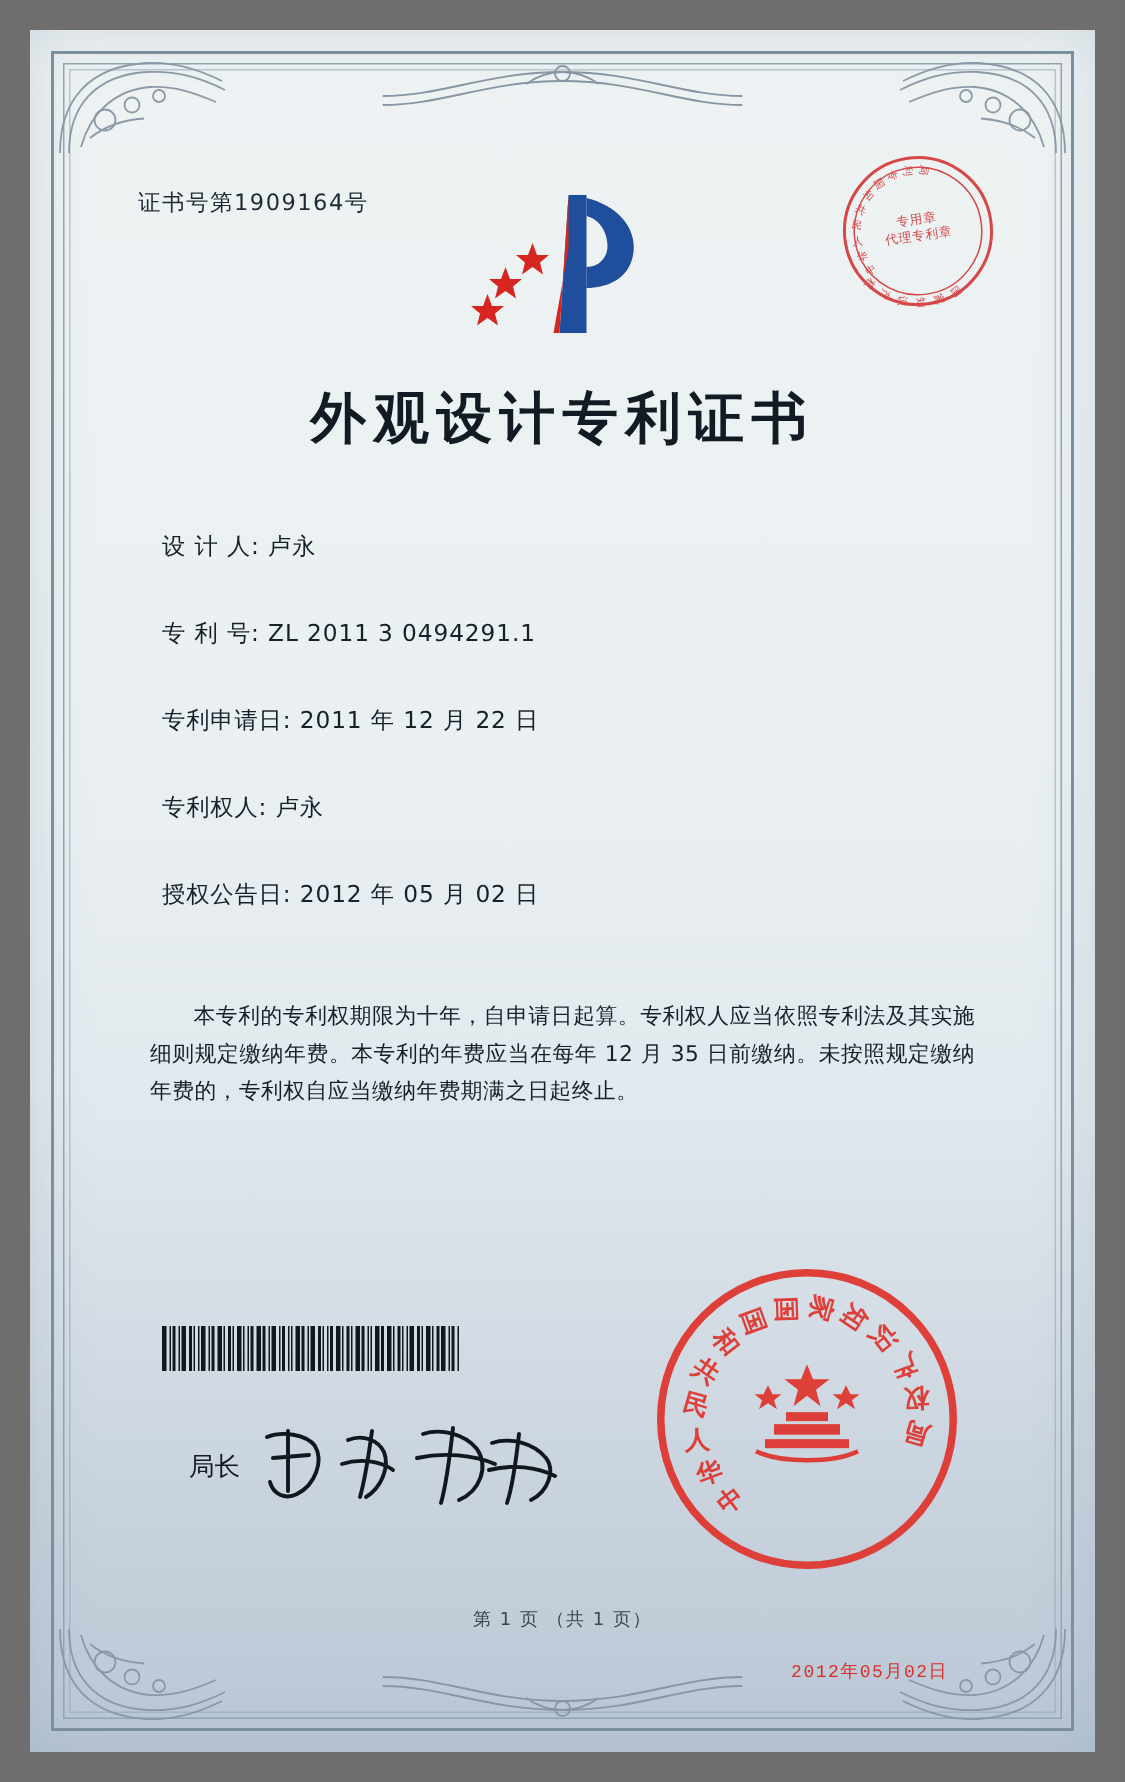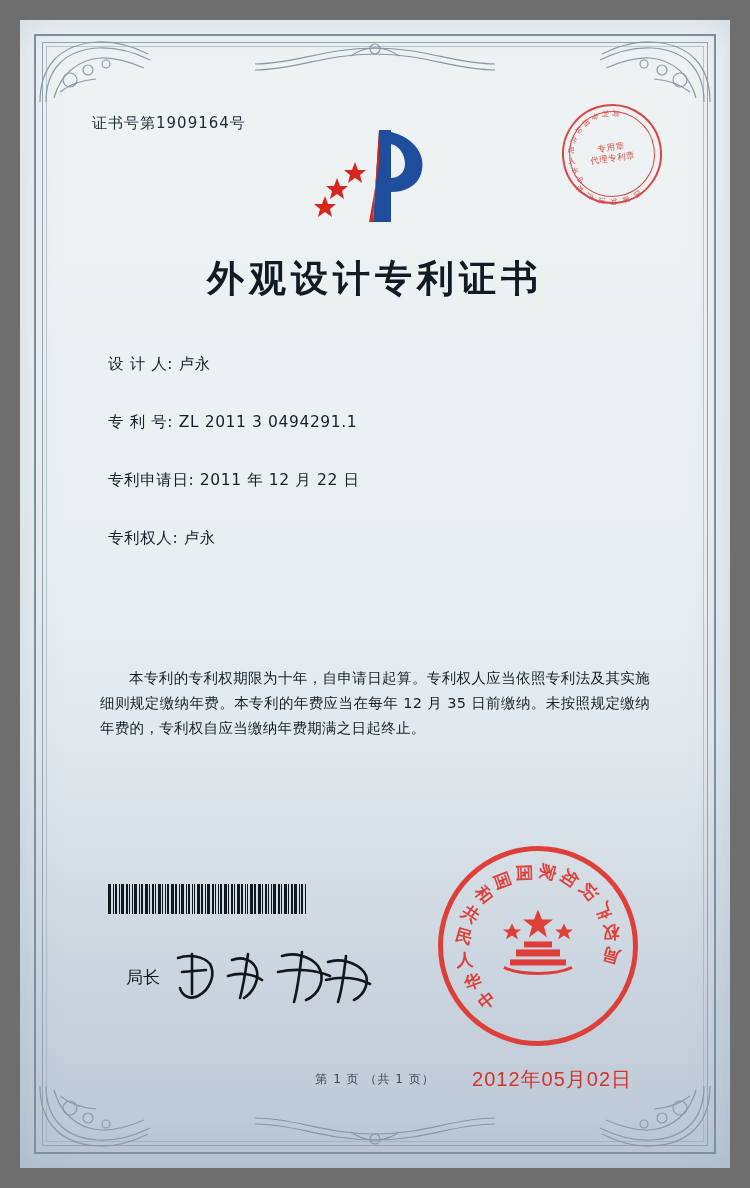--- a/index.html
+++ b/index.html
@@ -93,21 +93,21 @@
 
   
   .content {
     position: absolute;
     left: 46px; top: 46px; right: 46px; bottom: 46px;
   }
 
   .cert-no {
     position: absolute;
     left: 26px;
-    top: 48px;
+    top: 60px;
     font-size: 15px;
     color: #1d2a36;
     letter-spacing: 1px;
     font-family: "DejaVu Sans", "Liberation Sans", sans-serif;
   }
 
   
   .agency-stamp {
     position: absolute;
     right: 22px;
@@ -280,25 +280,25 @@
     top: 50%;
     transform: translate(-50%,-52%);
     width: 96px;
     height: 78px;
   }
   .national-seal .emblem svg { width: 100%; height: 100%; display: block; }
 
   .seal-date {
     position: absolute;
     right: 52px;
-    top: 1000px;
-    font-size: 20px;
+    top: 1040px;
+    font-size: 12px;
     color: #d9241d;
     letter-spacing: 1px;
-    font-family: Liberation Sans, sans-serif;
+    font-family: Liberation Mono, monospace;
     opacity: .92;
   }
 
   .page-footer {
     position: absolute;
     left: 0; right: 0;
     bottom: 34px;
     text-align: center;
     font-size: 12px;
     color: #3b4750;
@@ -437,20 +437,24 @@
           <span class="v">ZL 2011 3 0494291.1</span>
         </div>
         <div class="field">
           <span class="k">专利申请日:</span>
           <span class="v">2011 年 12 月 22 日</span>
         </div>
         <div class="field">
           <span class="k">专利权人:</span>
           <span class="v">卢永</span>
         </div>
+        <div class="field">
+          <span class="k">授权公告日:</span>
+          <span class="v">2012 年 05 月 02 日</span>
+        </div>
       </div>
 
       <div class="paragraphs">
         <p>本专利的专利权期限为十年，自申请日起算。专利权人应当依照专利法及其实施细则规定缴纳年费。本专利的年费应当在每年 12 月 35 日前缴纳。未按照规定缴纳年费的，专利权自应当缴纳年费期满之日起终止。</p>
       </div>
 
       <div class="barcode">
           <i style="width: 3px;"></i>
           <i style="width: 1px;"></i>
           <i style="width: 2px;"></i>

